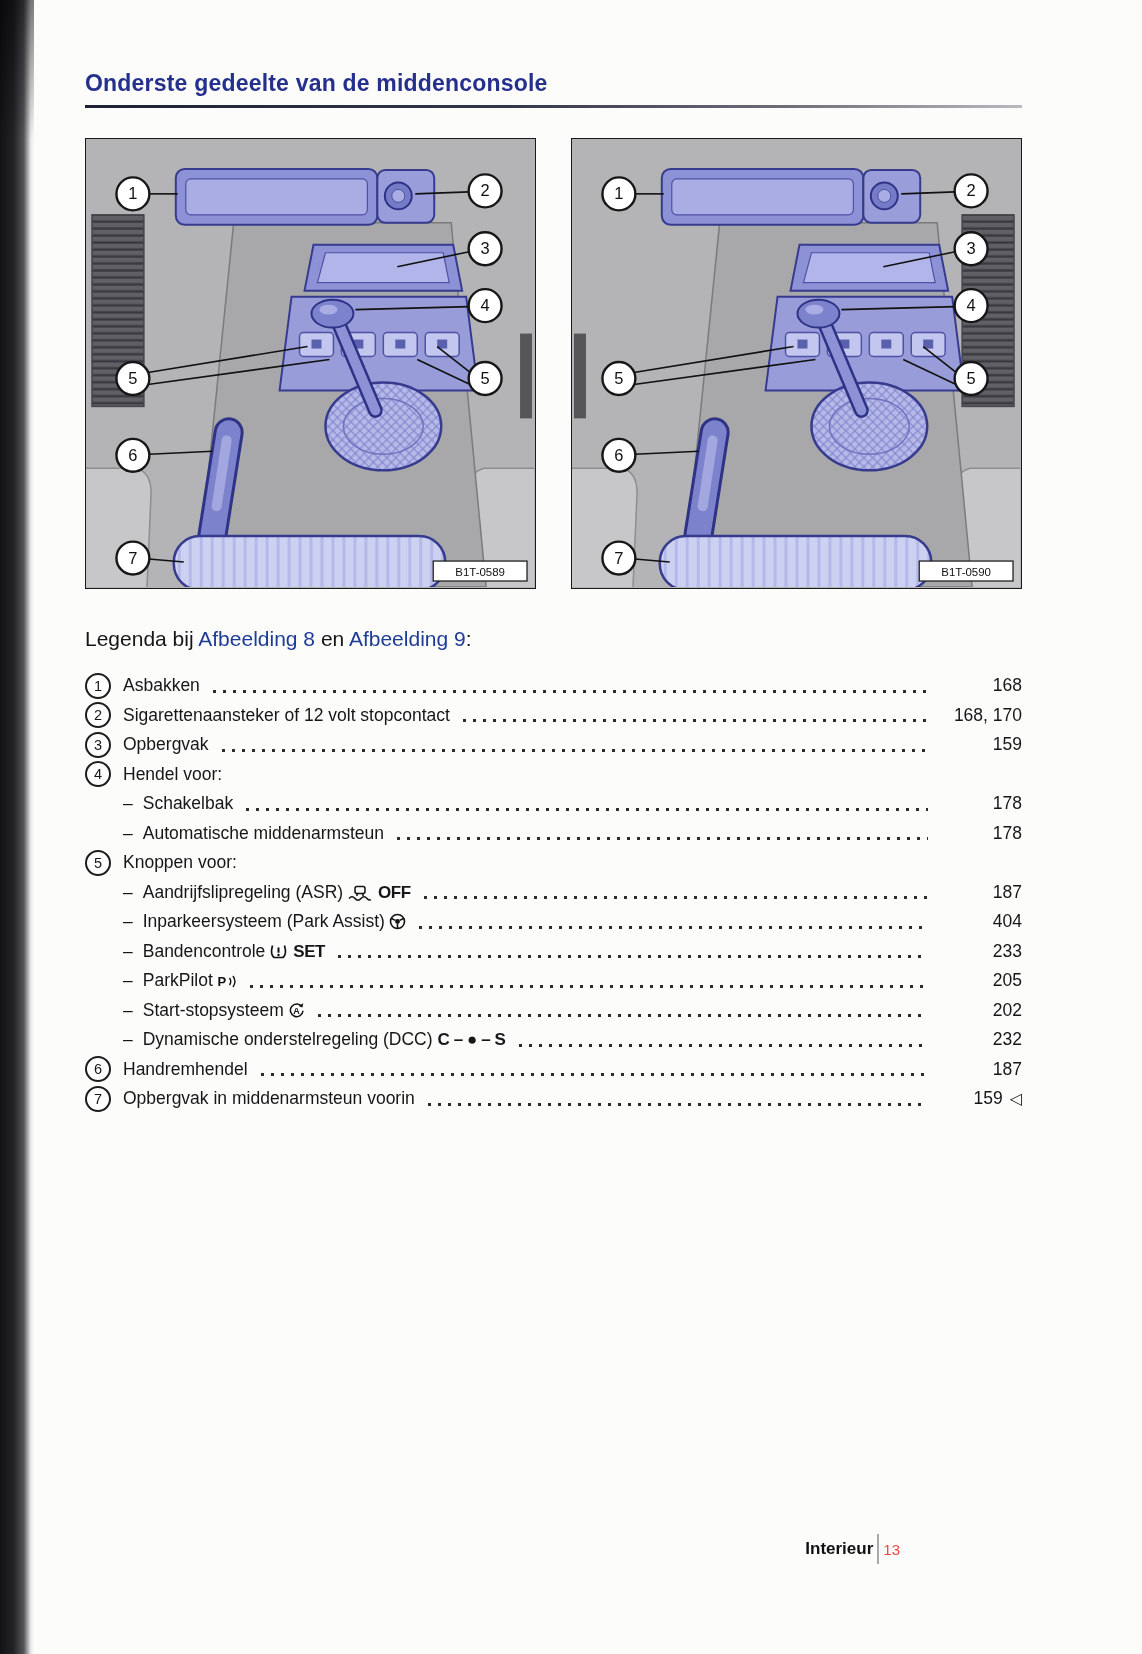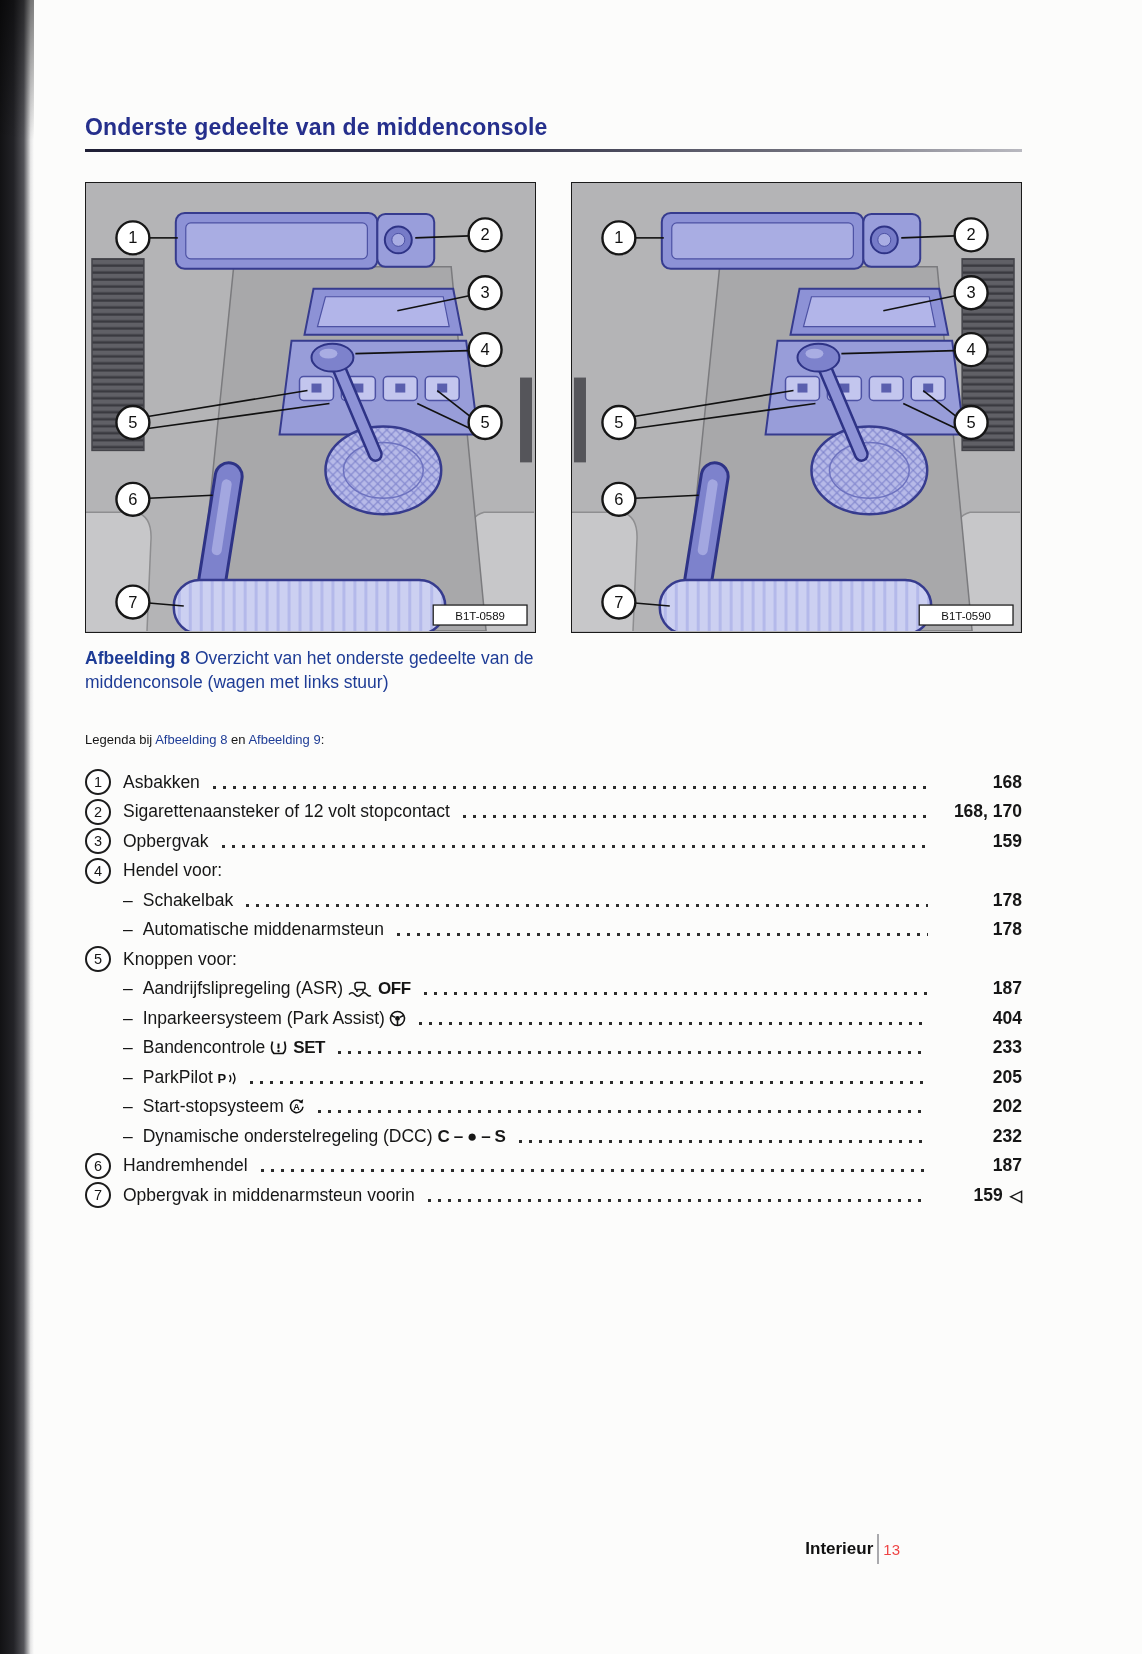--- a/index.html
+++ b/index.html
@@ -13,57 +13,57 @@
     position:absolute; left:0; top:0; width:34px; height:100%;
     background:linear-gradient(to right,#121214 0%,#232327 40%,#55555a 70%,rgba(160,160,165,0.25) 90%,rgba(200,200,200,0) 100%);
   }
   .scan-edge::before{
     content:''; position:absolute; left:0; top:0; width:100%; height:140px;
     background:linear-gradient(to bottom,#000 0%,rgba(0,0,0,0) 100%); opacity:.5;
   }
   .content { position:absolute; left:85px; top:0; width:937px; height:100%; }
 
   .page-title {
-    margin:114px 0 0 0; font-size:23px; font-weight:700; color:#252f8c; letter-spacing:.2px;
+    margin:70px 0 0 0; font-size:23px; font-weight:700; color:#252f8c; letter-spacing:.2px;
   }
   .title-rule {
     height:3px; margin-top:8px;
     background:linear-gradient(90deg,#1f1f36 0%,#35354a 45%,#6e6e7a 75%,#b9b9c0 100%);
   }
 
   .figures { display:flex; gap:35px; margin-top:30px; }
   figure { margin:0; width:451px; }
   .fig-frame {
     width:451px; height:451px; border:1.3px solid #1a1a1a; background:#b4b4b6;
   }
   .fig-frame svg { display:block; width:448px; height:448px; }
   figcaption { margin-top:14px; font-size:17.5px; line-height:1.35; color:#1e3c96; }
   .cap-bold { font-weight:700; }
 
-  .legend-intro { margin:38px 0 16px 0; font-size:13px; color:#161616; }
+  .legend-intro { margin:38px 0 16px 0; font-size:21px; color:#161616; }
   .blue { color:#1e3c96; }
 
   .legend-list { margin-top:20px; }
   .lg-row { display:flex; align-items:center; min-height:29.5px; font-size:17.5px; color:#161616; }
   .lg-num {
     flex:0 0 auto; width:26px; height:26px; border:2px solid #1c1c1c; border-radius:50%;
     display:flex; align-items:center; justify-content:center;
     font-size:14.5px; margin-right:12px; background:#fff;
   }
   .lg-indent { flex:0 0 auto; width:38px; }
   .lg-dash { flex:0 0 auto; margin-right:10px; }
   .lg-label { white-space:nowrap; }
   .lgicon { vertical-align:-3px; margin-left:4px; }
   .kbd { font-weight:700; font-size:17px; letter-spacing:-0.4px; }
   .dots {
     flex:1 1 auto; align-self:flex-end; height:5px; margin:0 10px 7px 12px;
     background-image:radial-gradient(circle at 2.5px 2.5px,#2c2c2c 1.6px,transparent 2px);
     background-size:10px 5px; background-repeat:repeat-x; background-position:left bottom;
   }
-  .lg-page { flex:0 0 auto; min-width:84px; text-align:right; white-space:nowrap;font-weight:bold; }
+  .lg-page { flex:0 0 auto; min-width:84px; text-align:right; white-space:nowrap; }
   .trail { margin-left:7px; font-size:16px; }
 
   .footer {
     position:absolute; right:122px; bottom:90px;
     display:flex; align-items:center; gap:4px;
   }
   .footer-section { font-weight:700; font-size:17px; color:#111; }
   .footer-bar { width:2px; height:30px; background:#a9a9ad; }
   .footer-page { font-size:15px; color:#ef4444; }
 </style>
@@ -150,24 +150,20 @@
               <line x1="63" y1="316" x2="127" y2="313" stroke="#111" stroke-width="1.6"></line>
               <circle cx="47" cy="317" r="16.5" fill="#fff" stroke="#161616" stroke-width="2.4"></circle>
           <text x="47" y="322.5" text-anchor="middle" font-family="Liberation Sans, sans-serif" font-size="16.5" fill="#111">6</text>
               <line x1="63" y1="421" x2="98" y2="424" stroke="#111" stroke-width="1.6"></line>
               <circle cx="47" cy="420" r="16.5" fill="#fff" stroke="#161616" stroke-width="2.4"></circle>
           <text x="47" y="425.5" text-anchor="middle" font-family="Liberation Sans, sans-serif" font-size="16.5" fill="#111">7</text>
   <rect x="348" y="423" width="94" height="20" fill="#fff" stroke="#222" stroke-width="1.3"></rect>
   <text x="395" y="437.5" text-anchor="middle" font-family="Liberation Sans, sans-serif" font-size="11.5" fill="#111">B1T-0589</text>
             </svg>
         </div>
-        <figcaption>
-          <span class="cap-bold">Afbeelding 8</span>
-          <span>Overzicht van het onderste gedeelte van de middenconsole (wagen met links stuur)</span>
-        </figcaption>
       </figure>
 
       <figure>
         <div class="fig-frame">
           <svg id="fig1" viewBox="0 0 449 449">
   <defs>
     <pattern id="ribs1" width="7" height="7" patternUnits="userSpaceOnUse">
       <rect width="7" height="7" fill="#606066"></rect>
                   <rect y="4.5" width="7" height="2.5" fill="#3a3a40"></rect>
     </pattern>

